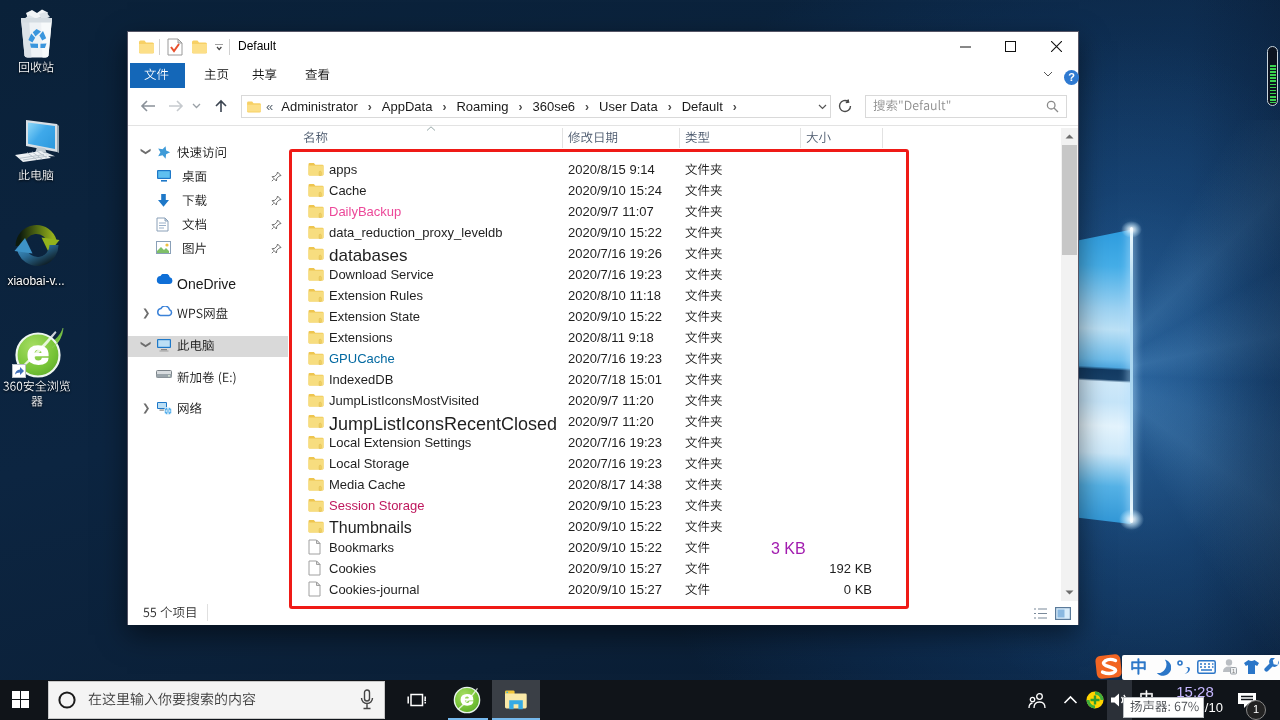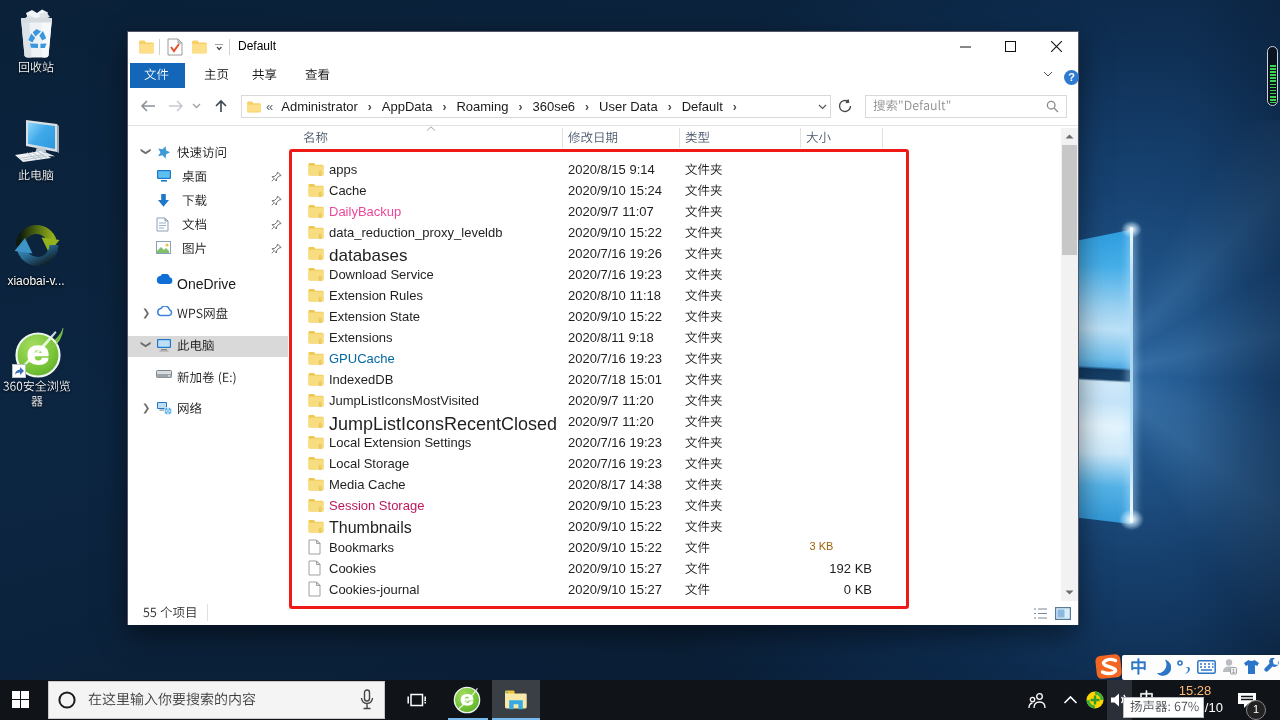--- a/index.html
+++ b/index.html
@@ -737,21 +737,21 @@
 </svg>
       </div>
 <div class="abs" style="left:38px;top:381px;font-size:13px;color:#1f1f1f;white-space:nowrap">Bookmarks</div>
 <div class="abs" style="left:277px;top:381px;font-size:13px;color:#1f1f1f;white-space:nowrap">2020/9/10 15:22</div>
 <div class="abs" style="left:394px;top:382px">
         <svg width="26" height="13" viewBox="0 0 26 13" fill="#1f1f1f" style="overflow:visible">
           <use href="#g14" transform="translate(0.0,11.00) scale(0.01250,-0.01250)"></use>
           <use href="#g15" transform="translate(12.5,11.00) scale(0.01250,-0.01250)"></use>
         </svg>
       </div>
-<div class="abs" style="left:480px;top:381px;width:101px;text-align:center;font-size:11px;color:#a16207">3 KB</div>
+<div class="abs" style="left:480px;top:381px;width:101px;text-align:left;font-size:16px;color:#a21caf">3 KB</div>
 <div class="abs" style="left:17px;top:401px">
         <svg width="13" height="16" viewBox="0 0 13 16">
  <path d="M1 1 h7.5 l3.5 3.5 v10.5 h-11 Z" fill="#fff" stroke="#a0a0a0"></path>
  <path d="M8.5 1 l3.5 3.5 h-3.5 Z" fill="#e6e6e6" stroke="#a0a0a0"></path>
 </svg>
       </div>
 <div class="abs" style="left:38px;top:402px;font-size:13px;color:#1f1f1f;white-space:nowrap">Cookies</div>
 <div class="abs" style="left:277px;top:402px;font-size:13px;color:#1f1f1f;white-space:nowrap">2020/9/10 15:27</div>
 <div class="abs" style="left:394px;top:403px">
         <svg width="26" height="13" viewBox="0 0 26 13" fill="#1f1f1f" style="overflow:visible">
@@ -927,21 +927,21 @@
 <div class="abs" style="left:1107px;top:0;width:25px;height:40px;background:#2b3038"></div>
 <svg class="abs" style="left:1110px;top:12px" width="18" height="16" viewBox="0 0 18 16">
  <path d="M1 5.5 h3.5 L9 1.5 v13 L4.5 10.5 H1 Z" fill="#fff"></path>
  <path d="M11.5 5 a4.5 4.5 0 0 1 0 6 M13.8 3 a7.5 7.5 0 0 1 0 10" stroke="#fff" stroke-width="1.4" fill="none"></path>
     </svg>
 <div class="abs" style="left:1139px;top:10px">
       <svg class="thkw" width="16" height="16" viewBox="0 0 16 16" fill="#fff" style="overflow:visible">
         <use href="#g71" transform="translate(0.0,13.20) scale(0.01500,-0.01500)"></use>
       </svg>
     </div>
-<div class="abs" style="left:1166px;top:3px;width:58px;text-align:center;color:#fdba74;font-size:13px">15:28</div>
+<div class="abs" style="left:1166px;top:3px;width:58px;text-align:center;color:#c4b5fd;font-size:15px">15:28</div>
 <div class="abs" style="left:1164px;top:20px;width:60px;text-align:center;color:#fff;font-size:13px">2020/9/10</div>
 <svg class="abs" style="left:1237px;top:12px" width="20" height="17" viewBox="0 0 20 17">
  <path d="M1 1 h18 v11 h-8 l-4 4 v-4 h-6 Z" fill="#fff"></path>
  <path d="M4 4.5 h12 M4 7.5 h12" stroke="#101419" stroke-width="1.4"></path>
     </svg>
 <div class="abs" style="left:1246px;top:20px;width:20px;height:20px;border-radius:50%;background:#222;border:1.5px solid #888;box-sizing:border-box;color:#fff;font-size:11px;text-align:center;line-height:17px">1</div>
 <div class="abs" style="left:1123px;top:17px;width:81px;height:21px;background:#fff;border:1px solid #b8bcc0;box-sizing:border-box"></div>
 <div class="abs" style="left:1130px;top:20px">
       <svg width="70" height="13" viewBox="0 0 70 13" fill="#4a4d52" style="overflow:visible">
         <use href="#g82" transform="translate(0.0,11.00) scale(0.01250,-0.01250)"></use>

